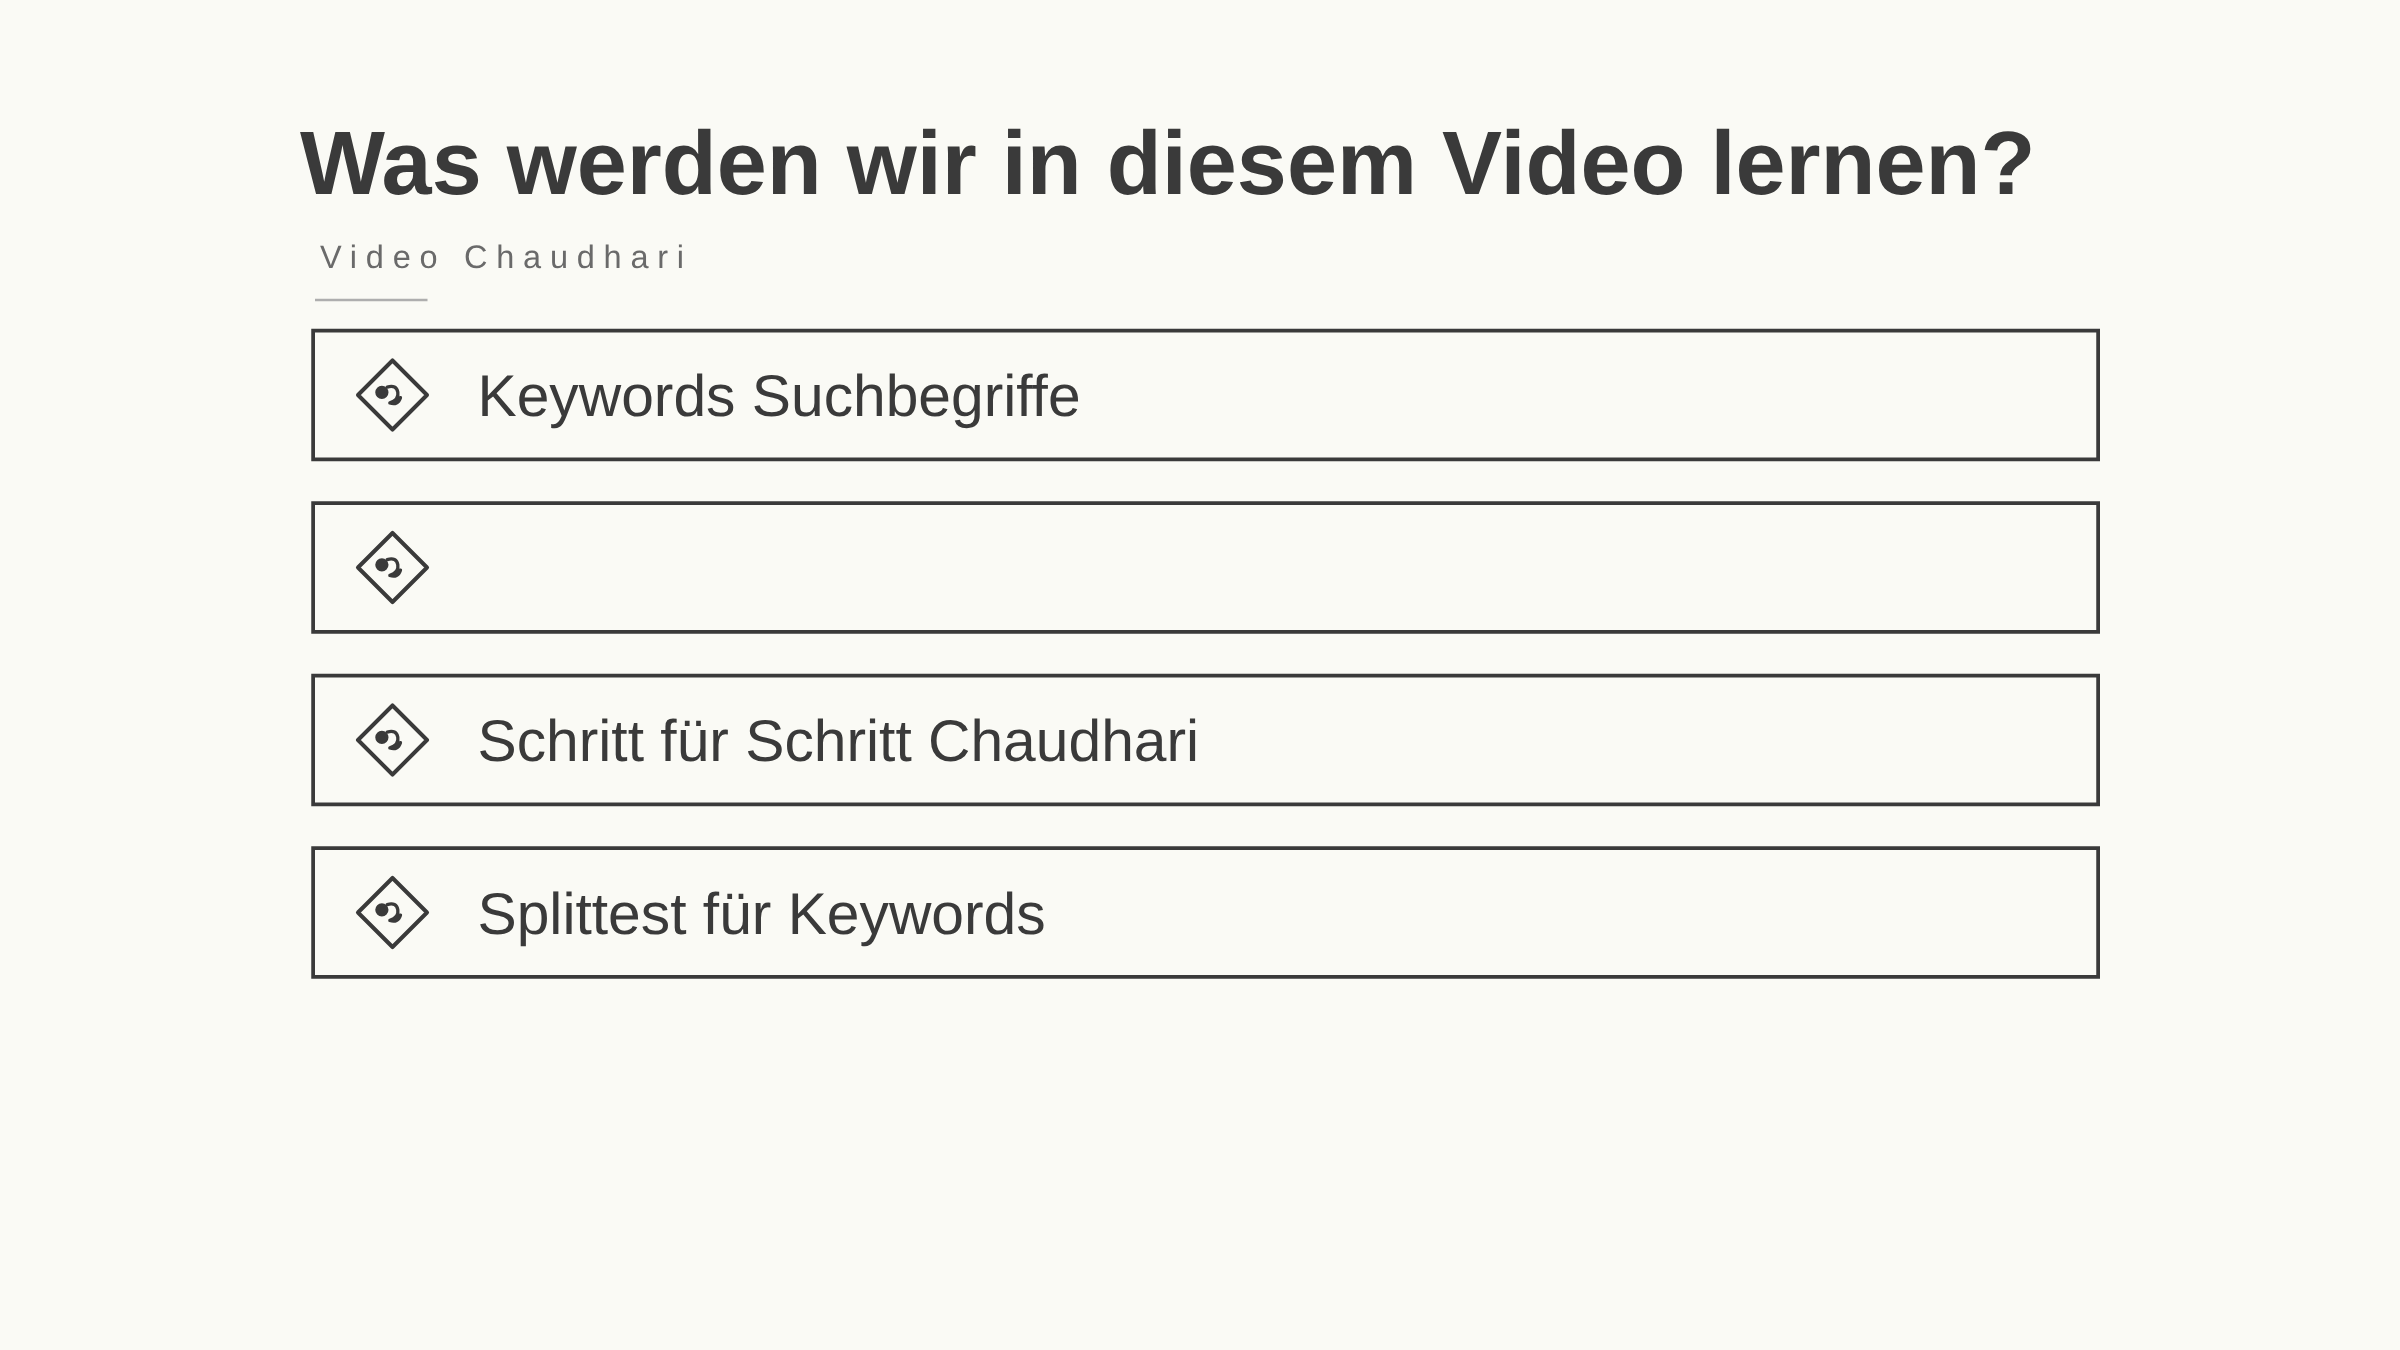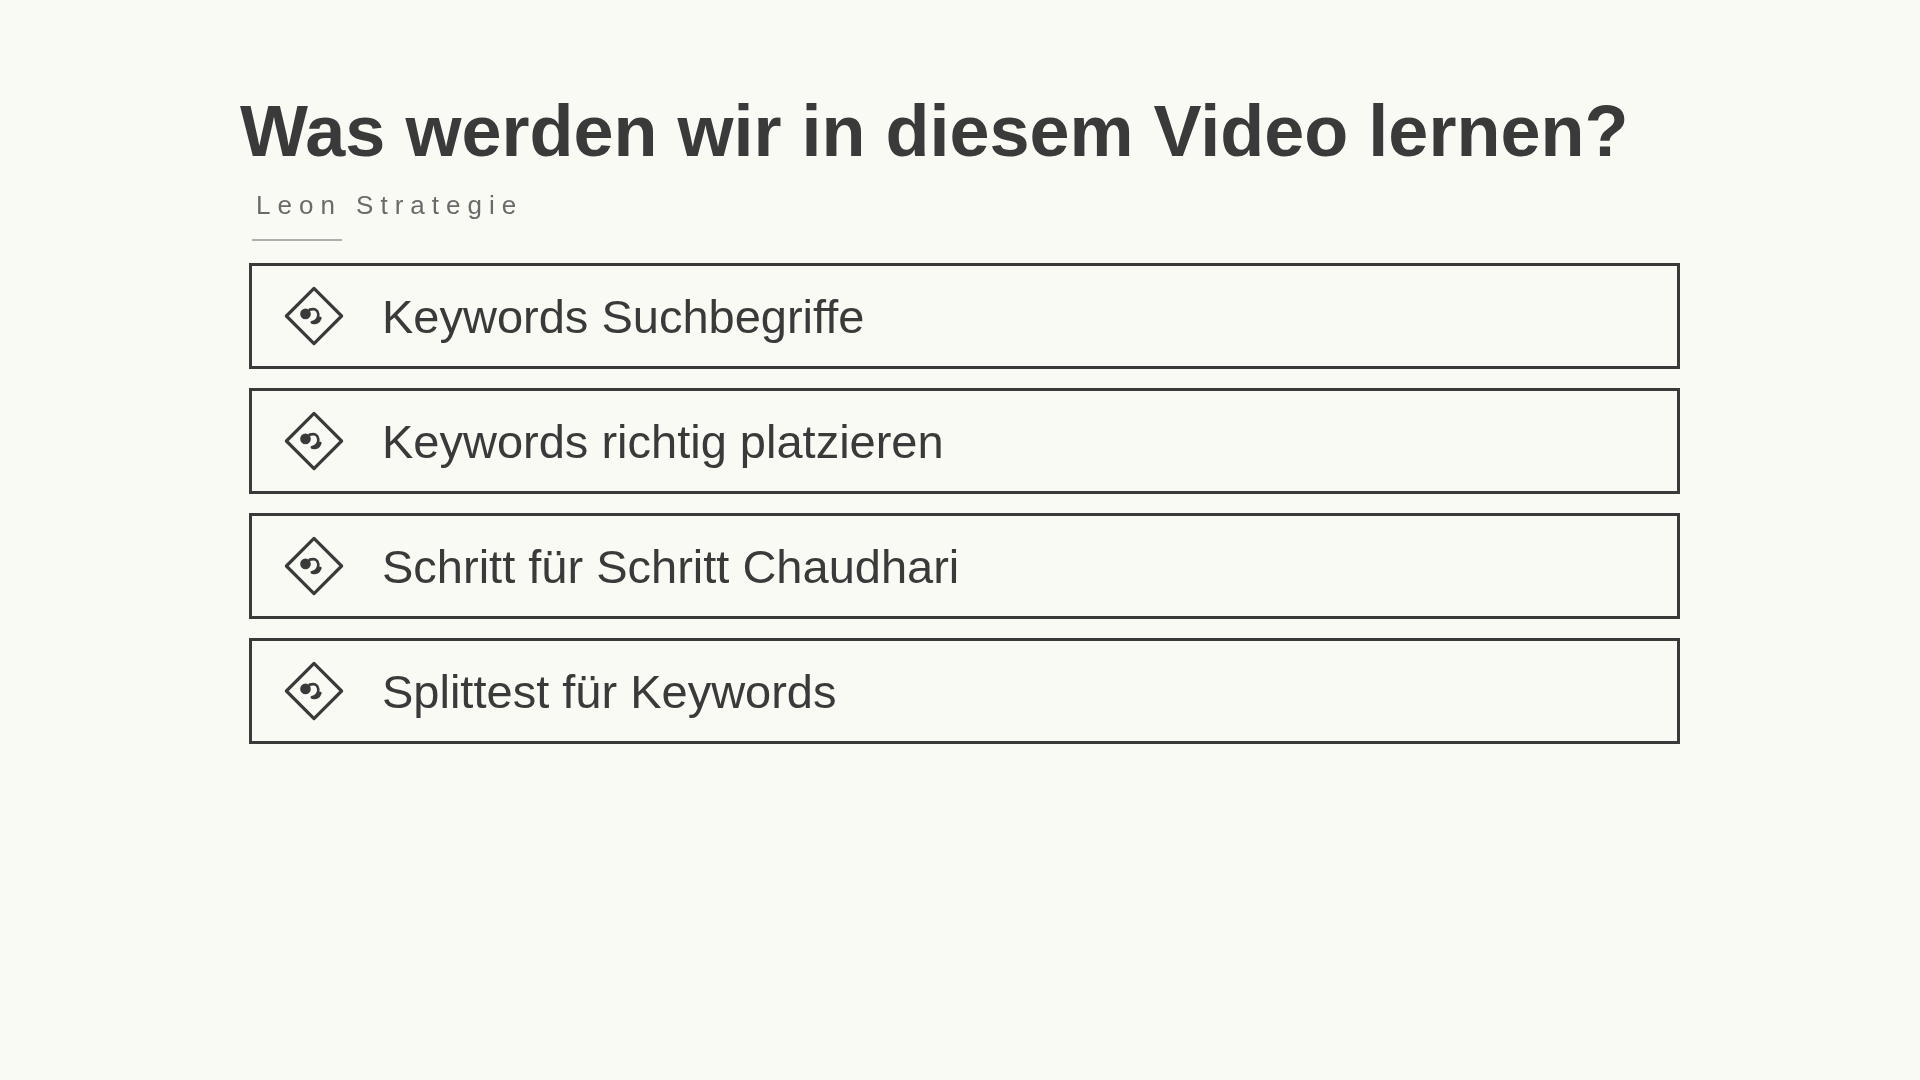--- a/index.html
+++ b/index.html
@@ -33,21 +33,21 @@
     .divider {
       width: 90px;
       height: 2px;
       background-color: #aeaeae;
       margin-left: 12px;
       margin-bottom: 22px;
     }
     .list {
       display: flex;
       flex-direction: column;
-      gap: 19px;
+      gap: 32px;
       margin-top: 15px;
       margin-left: 9px;
       justify-content: space-between;
     }
     .list-item {
       display: flex;
       align-items: center;
       border: 3px solid #3a3a3a;
       height: 106px;
       padding-left: 26px;
@@ -69,21 +69,21 @@
       font-size: 47px;
       font-weight: 400;
       color: #3a3a3a;
       margin-left: 32px;
     }
   </style>
 </head>
 <body>
 
 <h1 class="title">Was werden wir in diesem Video lernen?</h1>
-<div class="author">Leon Strategie</div>
+<div class="author">Video Chaudhari</div>
 <div class="divider"></div>
 
 <div class="list">
 
   <div class="list-item">
     <span class="item-icon">
       <svg viewBox="0 0 64 64" fill="none" stroke="#3a3a3a" stroke-width="3" stroke-linejoin="round" stroke-linecap="round">
         <path d="M32 6 L58 32 L32 58 L6 32 Z"></path>
         <circle cx="24" cy="30" r="3.5" fill="#3a3a3a"></circle>
         <path d="M28 26 Q35 24 36 30 Q37 36 30 38 Q36 40 38 34" stroke-width="2.5"></path>
@@ -93,21 +93,20 @@
   </div>
 
   <div class="list-item">
     <span class="item-icon">
       <svg viewBox="0 0 64 64" fill="none" stroke="#3a3a3a" stroke-width="3" stroke-linejoin="round" stroke-linecap="round">
         <path d="M32 6 L58 32 L32 58 L6 32 Z"></path>
         <circle cx="24" cy="30" r="3.5" fill="#3a3a3a"></circle>
         <path d="M28 26 Q35 24 36 30 Q37 36 30 38 Q36 40 38 34" stroke-width="2.5"></path>
       </svg>
     </span>
-    <span class="item-label">Keywords richtig platzieren</span>
   </div>
 
   <div class="list-item">
     <span class="item-icon">
       <svg viewBox="0 0 64 64" fill="none" stroke="#3a3a3a" stroke-width="3" stroke-linejoin="round" stroke-linecap="round">
         <path d="M32 6 L58 32 L32 58 L6 32 Z"></path>
         <circle cx="24" cy="30" r="3.5" fill="#3a3a3a"></circle>
         <path d="M28 26 Q35 24 36 30 Q37 36 30 38 Q36 40 38 34" stroke-width="2.5"></path>
       </svg>
     </span>

